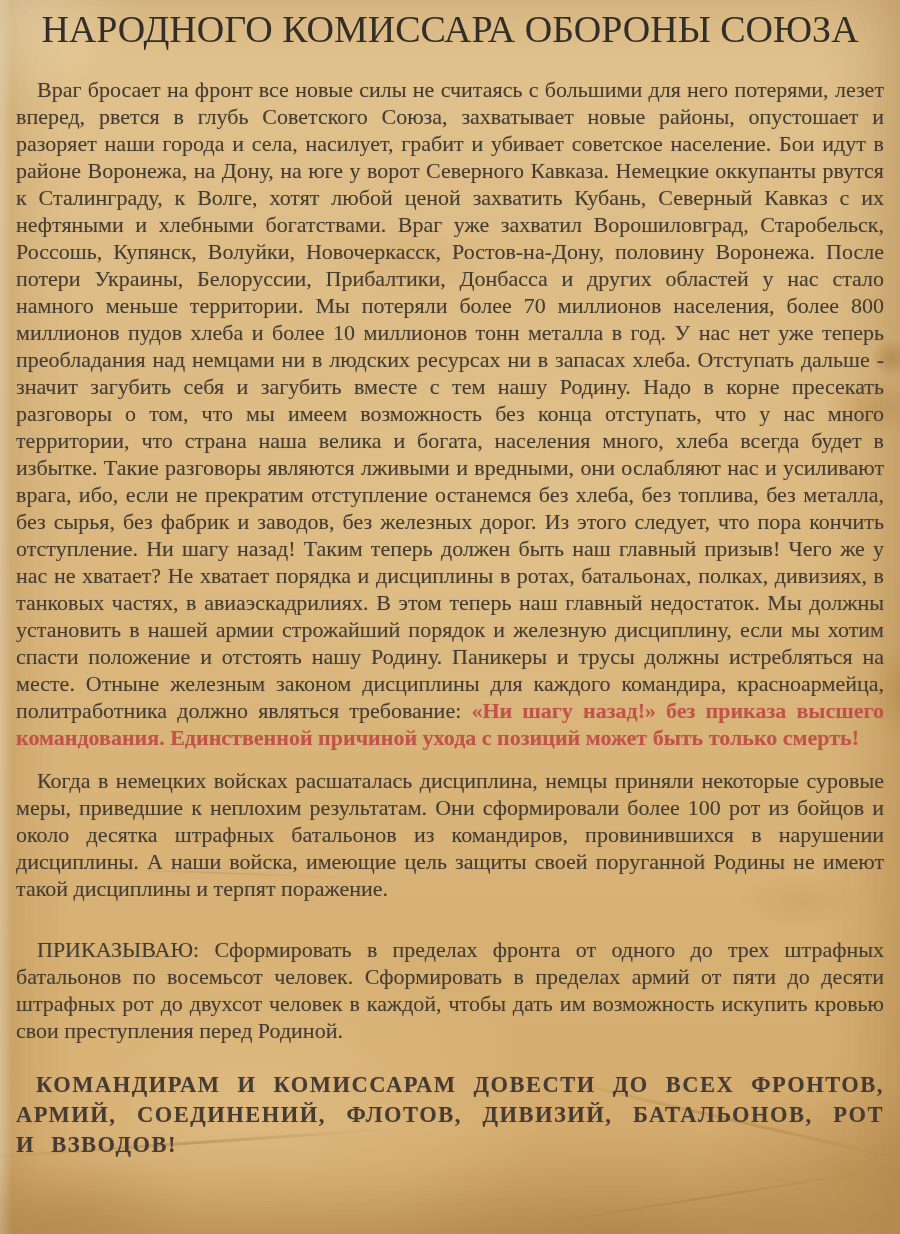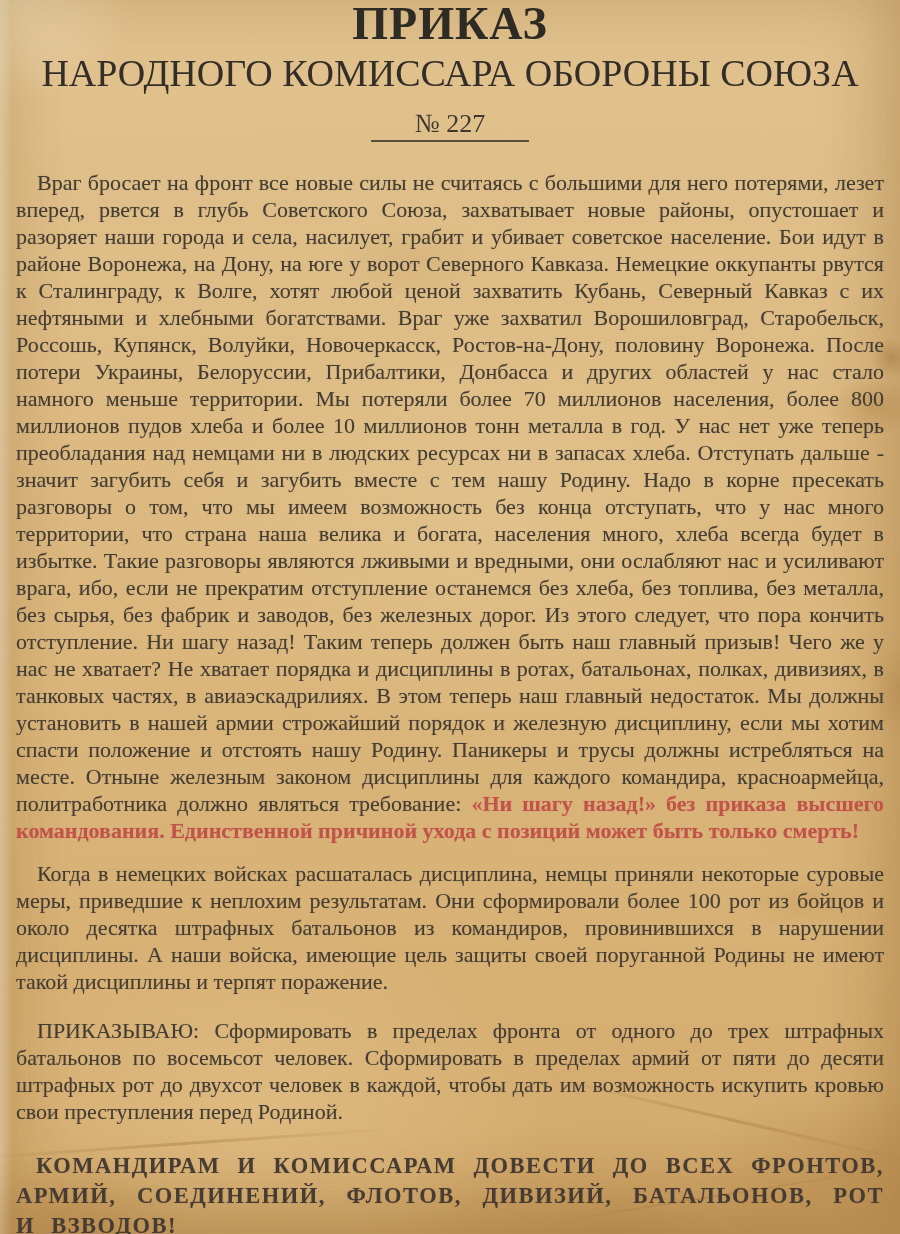--- a/index.html
+++ b/index.html
@@ -80,21 +80,21 @@
   .bodytext p {
     margin: 0;
     text-align: justify;
     font-size: 22px;
     line-height: 27px;
     text-indent: 21px;
     color: #443d33;
     text-shadow: 0 0 1px rgba(68,61,51,.30);
   }
   .bodytext .p2 { margin-top: 16px; font-family: Liberation Serif, serif; }
-  .bodytext .p3 { margin-top: 22px; }
+  .bodytext .p3 { margin-top: 34px; }
 
   .red-inline {
     color: #c2534a;
     font-weight: bold;
     text-shadow: 0 0 1px rgba(194,83,74,.35);
   }
 
   .red-directive {
     margin-top: 26px !important;
     color: #b24b40;
@@ -113,25 +113,21 @@
 <div class="page">
 
   <div class="crease crease-a"></div>
   <div class="crease crease-b"></div>
   <div class="crease crease-c"></div>
   <div class="crease crease-d"></div>
 
   <div class="inner">
 
     <header class="hdr">
-      <h1 class="title">ПРИКАЗ</h1>
       <h2 class="subtitle">НАРОДНОГО КОМИССАРА ОБОРОНЫ СОЮЗА</h2>
-      <div class="order-num">
-        <span class="rule-line">№ 227</span>
-      </div>
     </header>
 
     <main class="bodytext">
       <p class="p1">
         <span>Враг бросает на фронт все новые силы не считаясь с большими для него потерями, лезет вперед, рвется в глубь Советского Союза, захватывает новые районы, опустошает и разоряет наши города и села, насилует, грабит и убивает советское население. Бои идут в районе Воронежа, на Дону, на юге у ворот Северного Кавказа. Немецкие оккупанты рвутся к Сталинграду, к Волге, хотят любой ценой захватить Кубань, Северный Кавказ с их нефтяными и хлебными богатствами. Враг уже захватил Ворошиловград, Старобельск, Россошь, Купянск, Волуйки, Новочеркасск, Ростов-на-Дону, половину Воронежа. После потери Украины, Белоруссии, Прибалтики, Донбасса и других областей у нас стало намного меньше территории. Мы потеряли более 70 миллионов населения, более 800 миллионов пудов хлеба и более 10 миллионов тонн металла в год. У нас нет уже теперь преобладания над немцами ни в людских ресурсах ни в запасах хлеба. Отступать дальше - значит загубить себя и загубить вместе с тем нашу Родину. Надо в корне пресекать разговоры о том, что мы имеем возможность без конца отступать, что у нас много территории, что страна наша велика и богата, населения много, хлеба всегда будет в избытке. Такие разговоры являются лживыми и вредными, они ослабляют нас и усиливают врага, ибо, если не прекратим отступление останемся без хлеба, без топлива, без металла, без сырья, без фабрик и заводов, без железных дорог. Из этого следует, что пора кончить отступление. Ни шагу назад! Таким теперь должен быть наш главный призыв! Чего же у нас не хватает? Не хватает порядка и дисциплины в ротах, батальонах, полках, дивизиях, в танковых частях, в авиаэскадрилиях. В этом теперь наш главный недостаток. Мы должны установить в нашей армии строжайший порядок и железную дисциплину, если мы хотим спасти положение и отстоять нашу Родину. Паникеры и трусы должны истребляться на месте. Отныне железным законом дисциплины для каждого командира, красноармейца, политработника должно являться требование:</span>
         <span class="red-inline">«Ни шагу назад!» без приказа высшего командования. Единственной причиной ухода с позиций может быть только смерть!</span>
       </p>
       <p class="p2">Когда в немецких войсках расшаталась дисциплина, немцы приняли некоторые суровые меры, приведшие к неплохим результатам. Они сформировали более 100 рот из бойцов и около десятка штрафных батальонов из командиров, провинившихся в нарушении дисциплины. А наши войска, имеющие цель защиты своей поруганной Родины не имеют такой дисциплины и терпят поражение.</p>
       <p class="p3">ПРИКАЗЫВАЮ: Сформировать в пределах фронта от одного до трех штрафных батальонов по восемьсот человек. Сформировать в пределах армий от пяти до десяти штрафных рот до двухсот человек в каждой, чтобы дать им возможность искупить кровью свои преступления перед Родиной.</p>
       <p class="red-directive">КОМАНДИРАМ И КОМИССАРАМ ДОВЕСТИ ДО ВСЕХ ФРОНТОВ, АРМИЙ, СОЕДИНЕНИЙ, ФЛОТОВ, ДИВИЗИЙ, БАТАЛЬОНОВ, РОТ И ВЗВОДОВ!</p>

